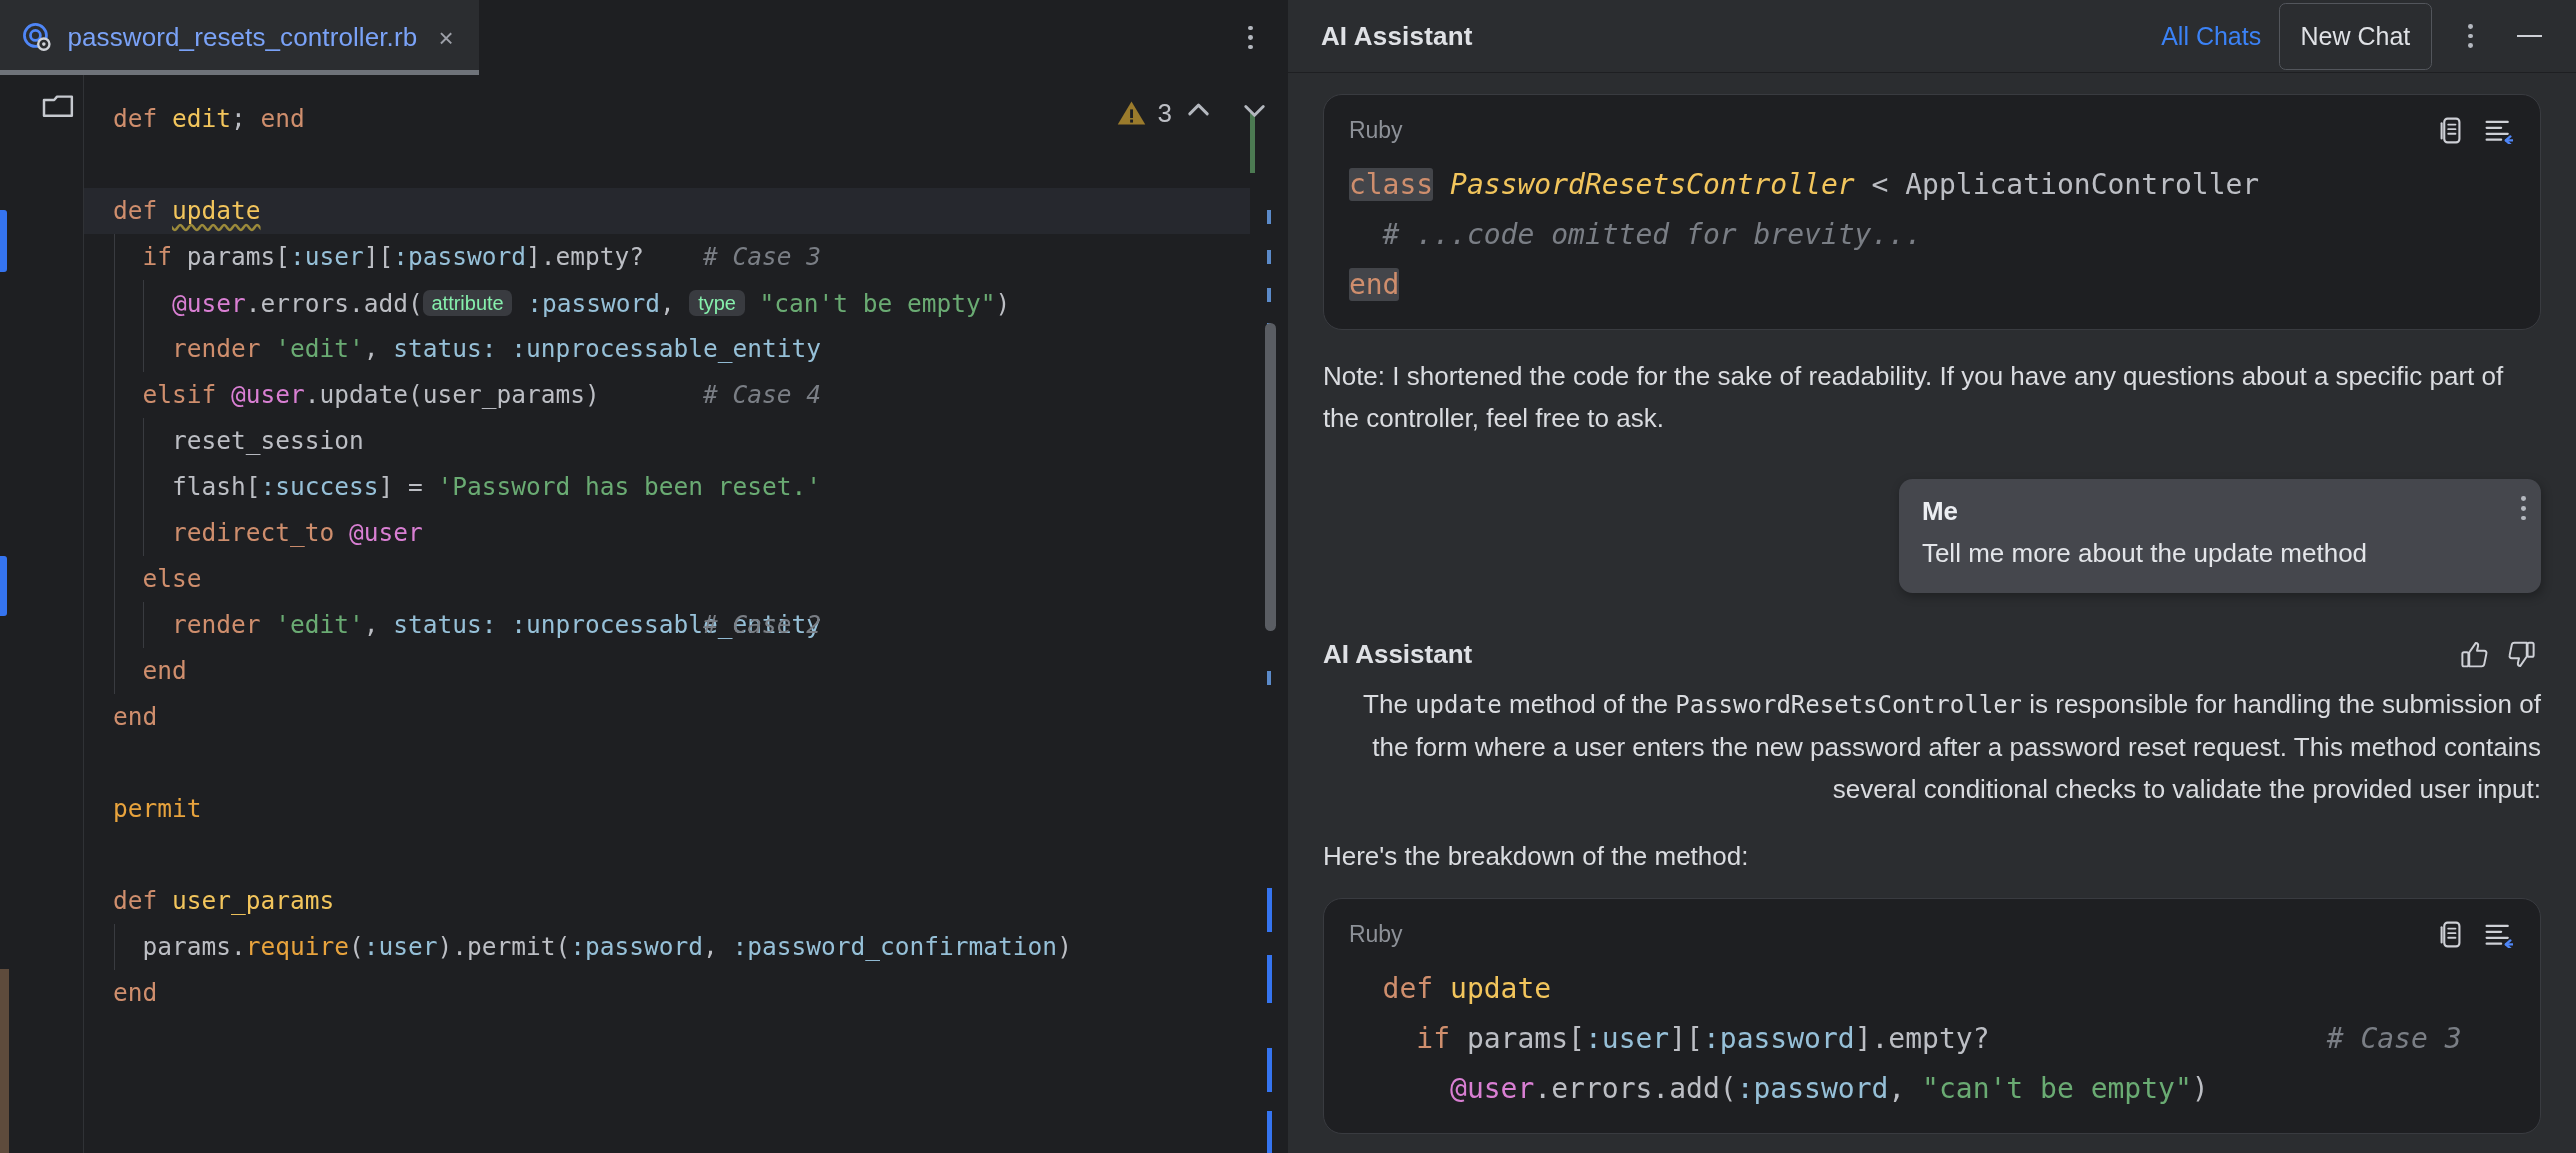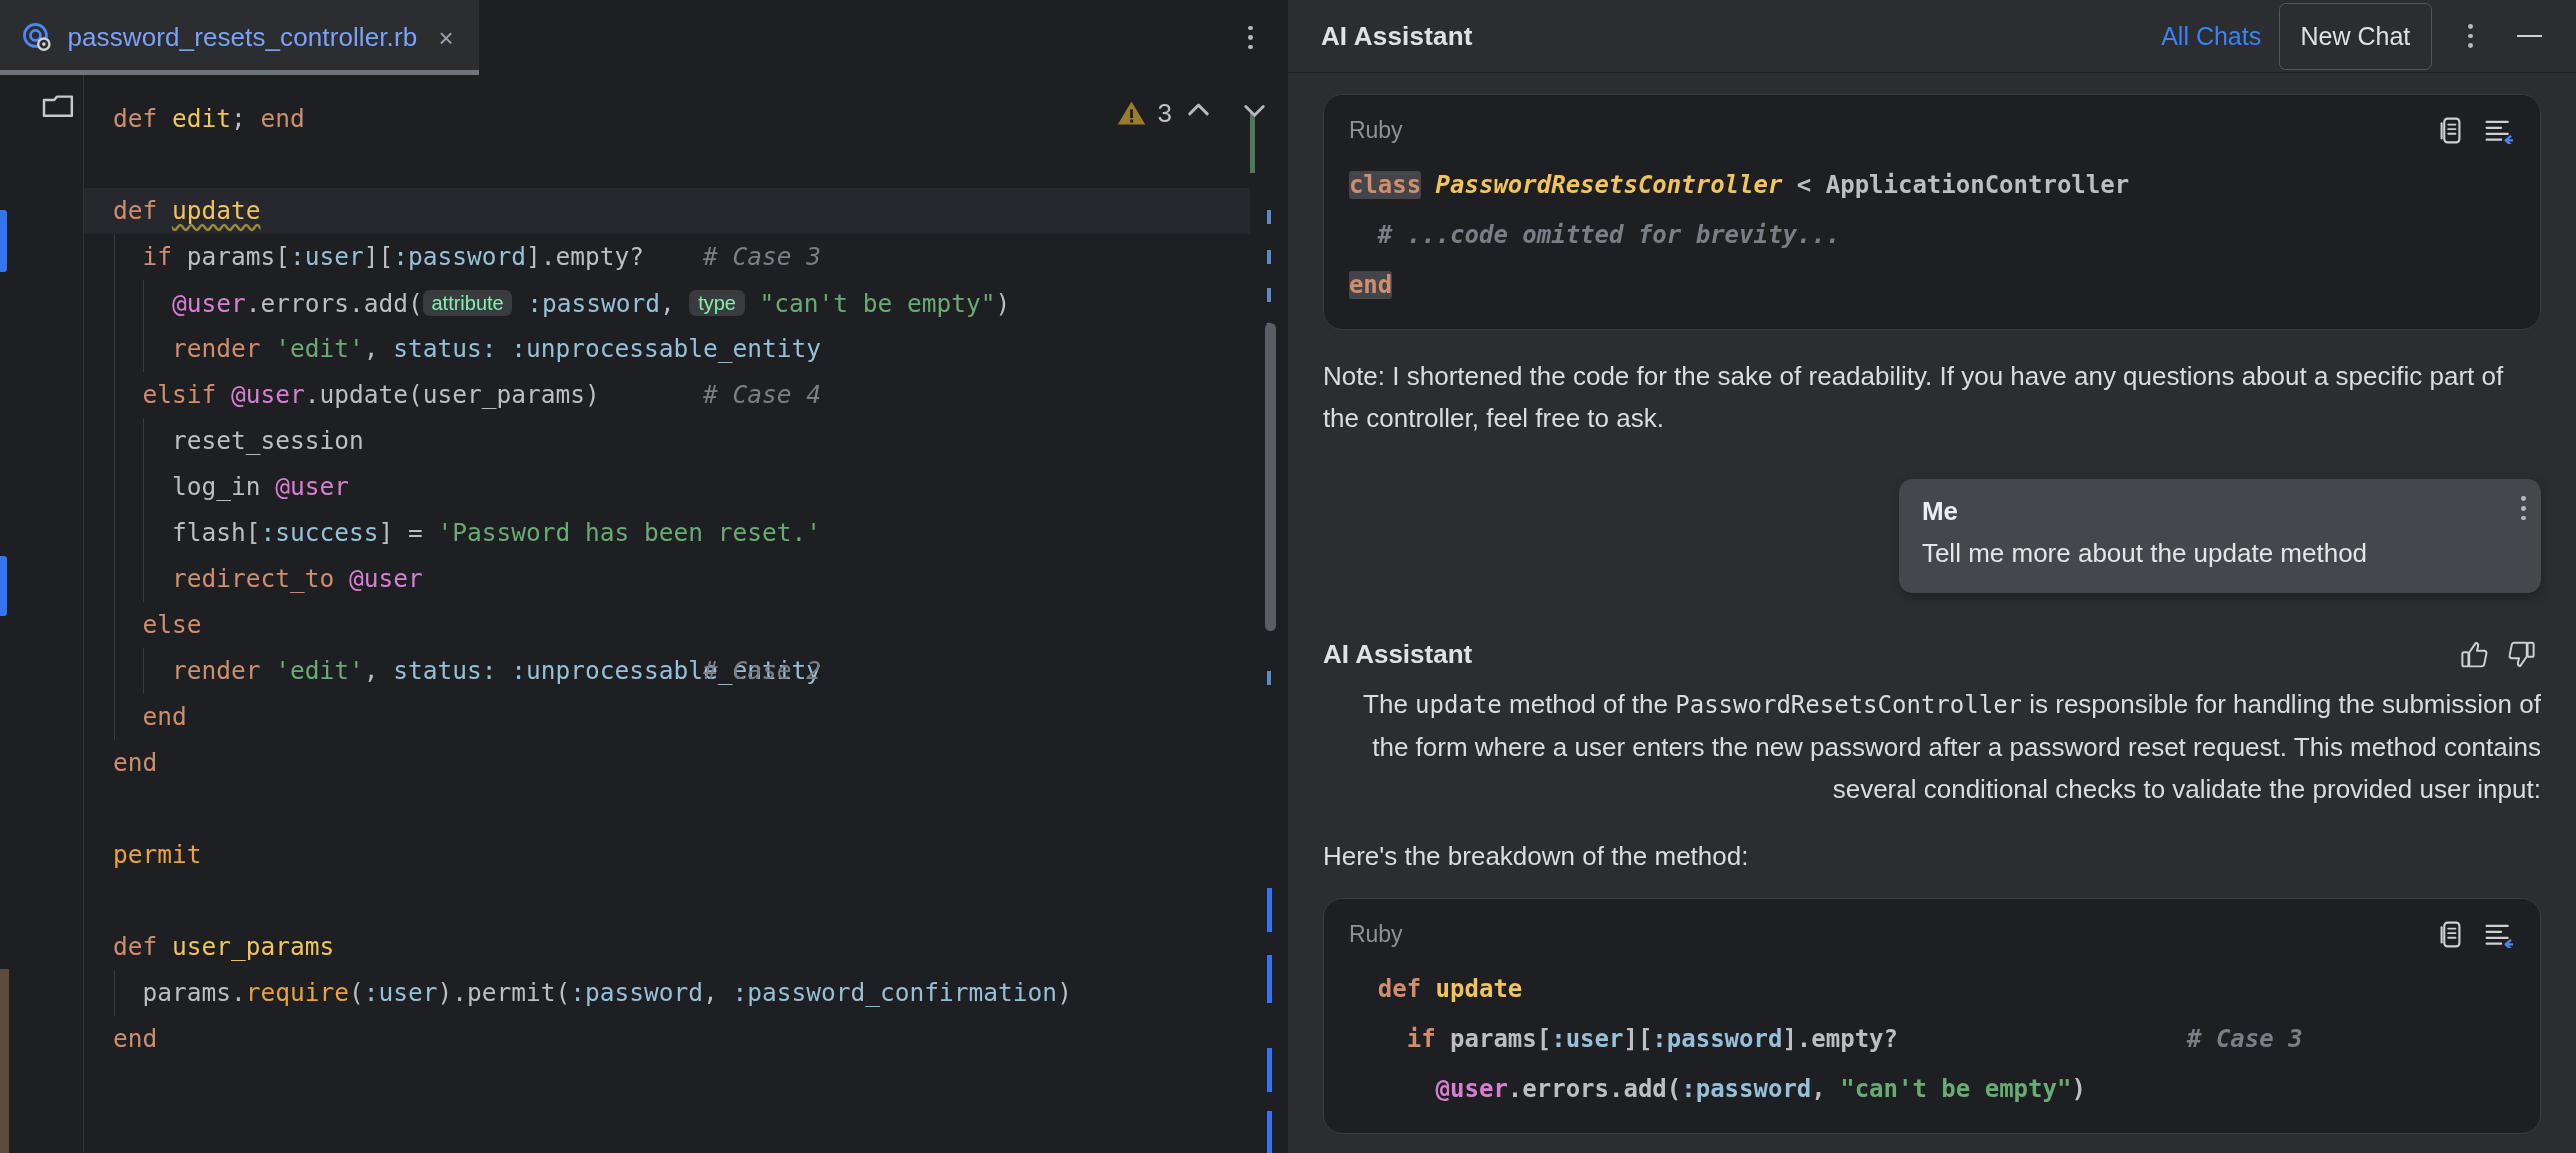--- a/index.html
+++ b/index.html
@@ -299,26 +299,25 @@
   }
   .code-card-head .sp { flex: 1; }
   .cc-icon {
     width: 40px; height: 40px;
     display: flex; align-items: center; justify-content: center;
     cursor: pointer;
     margin-left: 7.7px;
   }
   .cc-code {
     font-family: "DejaVu Sans Mono", "Liberation Mono", monospace;
-    font-size: 24px;
+    font-size: 28px;
     line-height: 50px;
     padding: 3.8px 25px 7.7px 25px;
     white-space: pre;
     color: #bcbec4;
-    font-weight: bold;
   }
   .cc-code .hlbg { background: #43454a; border-radius: 2.9px; }
   .cls-name { color: #f2c55c; font-style: italic; }
 
   .msg-para {
     font-size: 26px;
     line-height: 42px;
     color: #dadce0;
     margin: 25px 0 0 0;
   }
@@ -443,21 +442,20 @@
 
         <div id="code-lines" style="padding-top:21px;">
             <div class="code-line"><span style="margin-left: 0px;"><span class="kw">def</span> <span class="fn">edit</span><span class="id">; </span><span class="kw">end</span></span></div>
             <div class="code-line"><span style="margin-left: 0px;"></span></div>
             <div class="code-line hl"><span style="margin-left: 0px;"><span class="kw">def</span> <span class="fn wavy">update</span></span></div>
             <div class="code-line"><span class="indent-guide" style="left: 30px;"></span><span style="margin-left: 29.5px;"><span class="kw">if</span> <span class="id">params[</span><span class="sym">:user</span><span class="id">][</span><span class="sym">:password</span><span class="id">].empty?</span></span><span class="cmt" style="position: absolute; left: 619px;"># Case 3</span></div>
             <div class="code-line"><span class="indent-guide" style="left: 30px;"></span><span class="indent-guide" style="left: 59px;"></span><span style="margin-left: 59px;"><span class="ivar">@user</span><span class="id">.errors.add(</span><span class="inlay">attribute</span> <span class="sym">:password</span><span class="id">, </span><span class="inlay">type</span> <span class="str">"can't be empty"</span><span class="id">)</span></span></div>
             <div class="code-line"><span class="indent-guide" style="left: 30px;"></span><span class="indent-guide" style="left: 59px;"></span><span style="margin-left: 59px;"><span class="orng">render</span> <span class="str">'edit'</span><span class="id">, </span><span class="sym">status:</span> <span class="sym">:unprocessable_entity</span></span></div>
             <div class="code-line"><span class="indent-guide" style="left: 30px;"></span><span style="margin-left: 29.5px;"><span class="kw">elsif</span> <span class="ivar">@user</span><span class="id">.update(user_params)</span></span><span class="cmt" style="position: absolute; left: 619px;"># Case 4</span></div>
             <div class="code-line"><span class="indent-guide" style="left: 30px;"></span><span class="indent-guide" style="left: 59px;"></span><span style="margin-left: 59px;"><span class="id">reset_session</span></span></div>
-            <div class="code-line"><span class="indent-guide" style="left: 30px;"></span><span class="indent-guide" style="left: 59px;"></span><span style="margin-left: 59px;"><span class="id">log_in </span><span class="ivar">@user</span></span></div>
             <div class="code-line"><span class="indent-guide" style="left: 30px;"></span><span class="indent-guide" style="left: 59px;"></span><span style="margin-left: 59px;"><span class="id">flash[</span><span class="sym">:success</span><span class="id">] = </span><span class="str">'Password has been reset.'</span></span></div>
             <div class="code-line"><span class="indent-guide" style="left: 30px;"></span><span class="indent-guide" style="left: 59px;"></span><span style="margin-left: 59px;"><span class="orng">redirect_to</span> <span class="ivar">@user</span></span></div>
             <div class="code-line"><span class="indent-guide" style="left: 30px;"></span><span style="margin-left: 29.5px;"><span class="kw">else</span></span></div>
             <div class="code-line"><span class="indent-guide" style="left: 30px;"></span><span class="indent-guide" style="left: 59px;"></span><span style="margin-left: 59px;"><span class="orng">render</span> <span class="str">'edit'</span><span class="id">, </span><span class="sym">status:</span> <span class="sym">:unprocessable_entity</span></span><span class="cmt" style="position: absolute; left: 619px;"># Case 2</span></div>
             <div class="code-line"><span class="indent-guide" style="left: 30px;"></span><span style="margin-left: 29.5px;"><span class="kw">end</span></span></div>
             <div class="code-line"><span style="margin-left: 0px;"><span class="kw">end</span></span></div>
             <div class="code-line"><span style="margin-left: 0px;"></span></div>
             <div class="code-line"><span style="margin-left: 0px;"><span class="gold">permit</span></span></div>
             <div class="code-line"><span style="margin-left: 0px;"></span></div>
             <div class="code-line"><span style="margin-left: 0px;"><span class="kw">def</span> <span class="fn">user_params</span></span></div>

